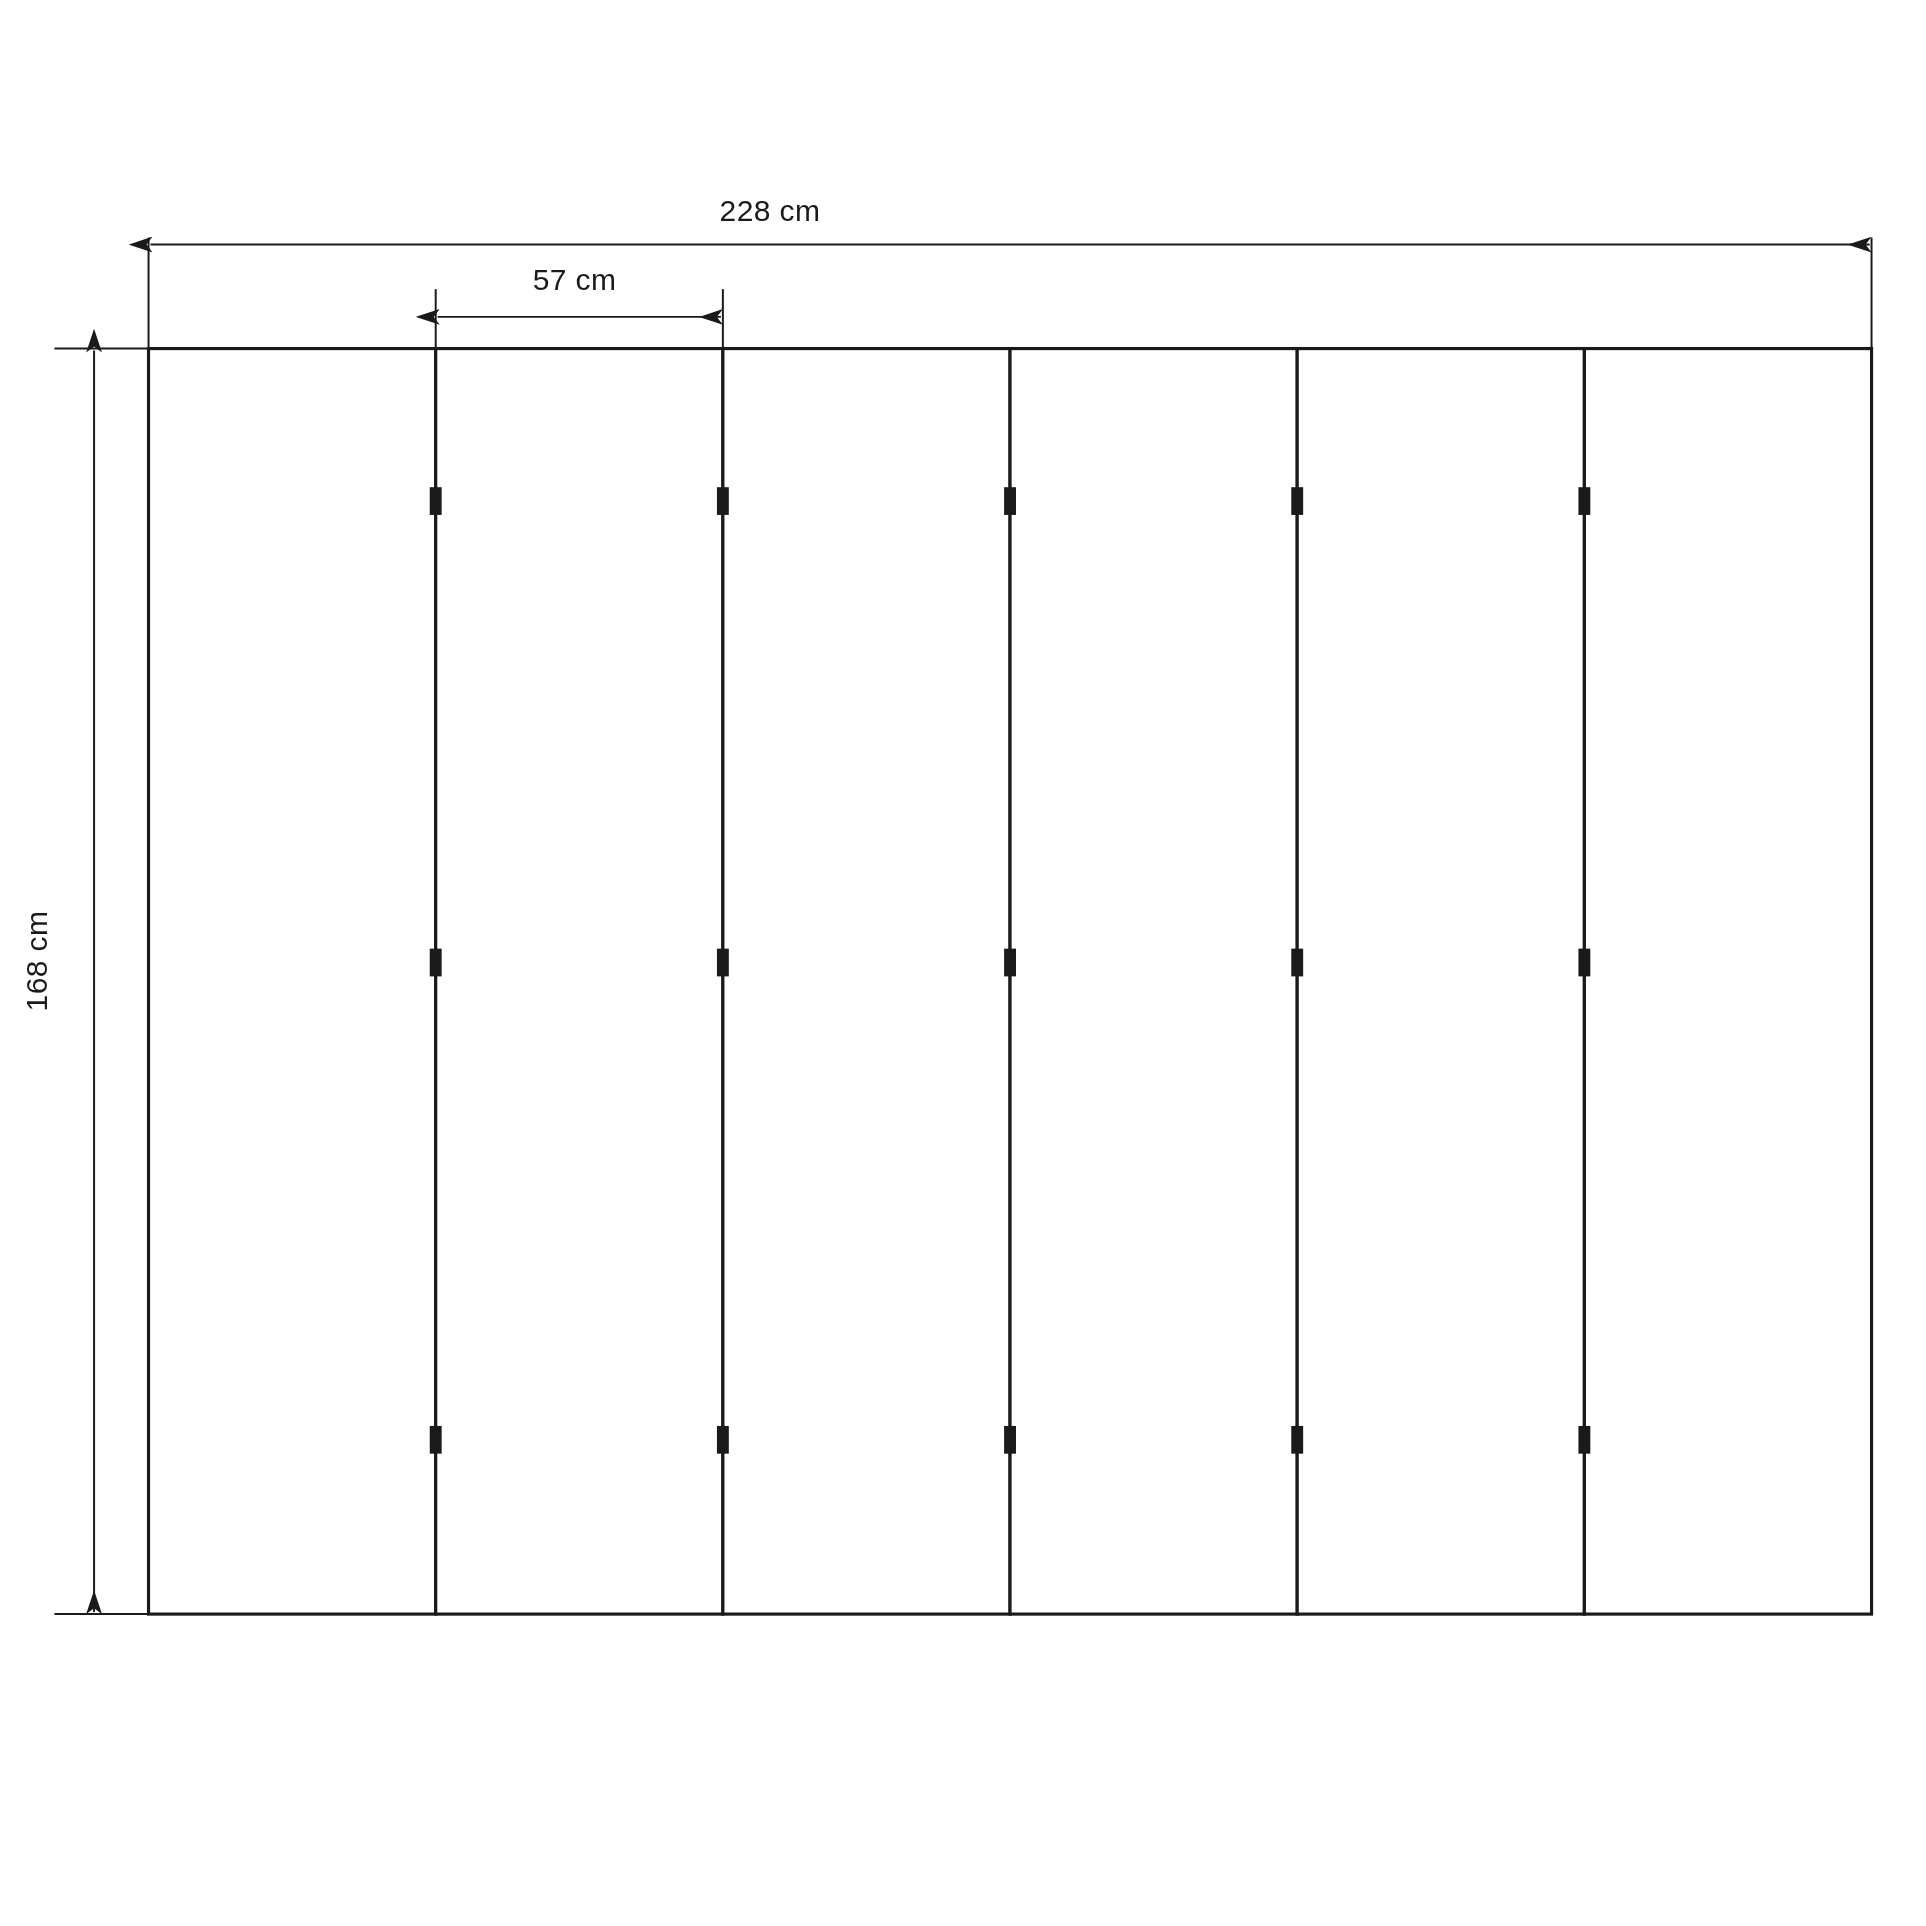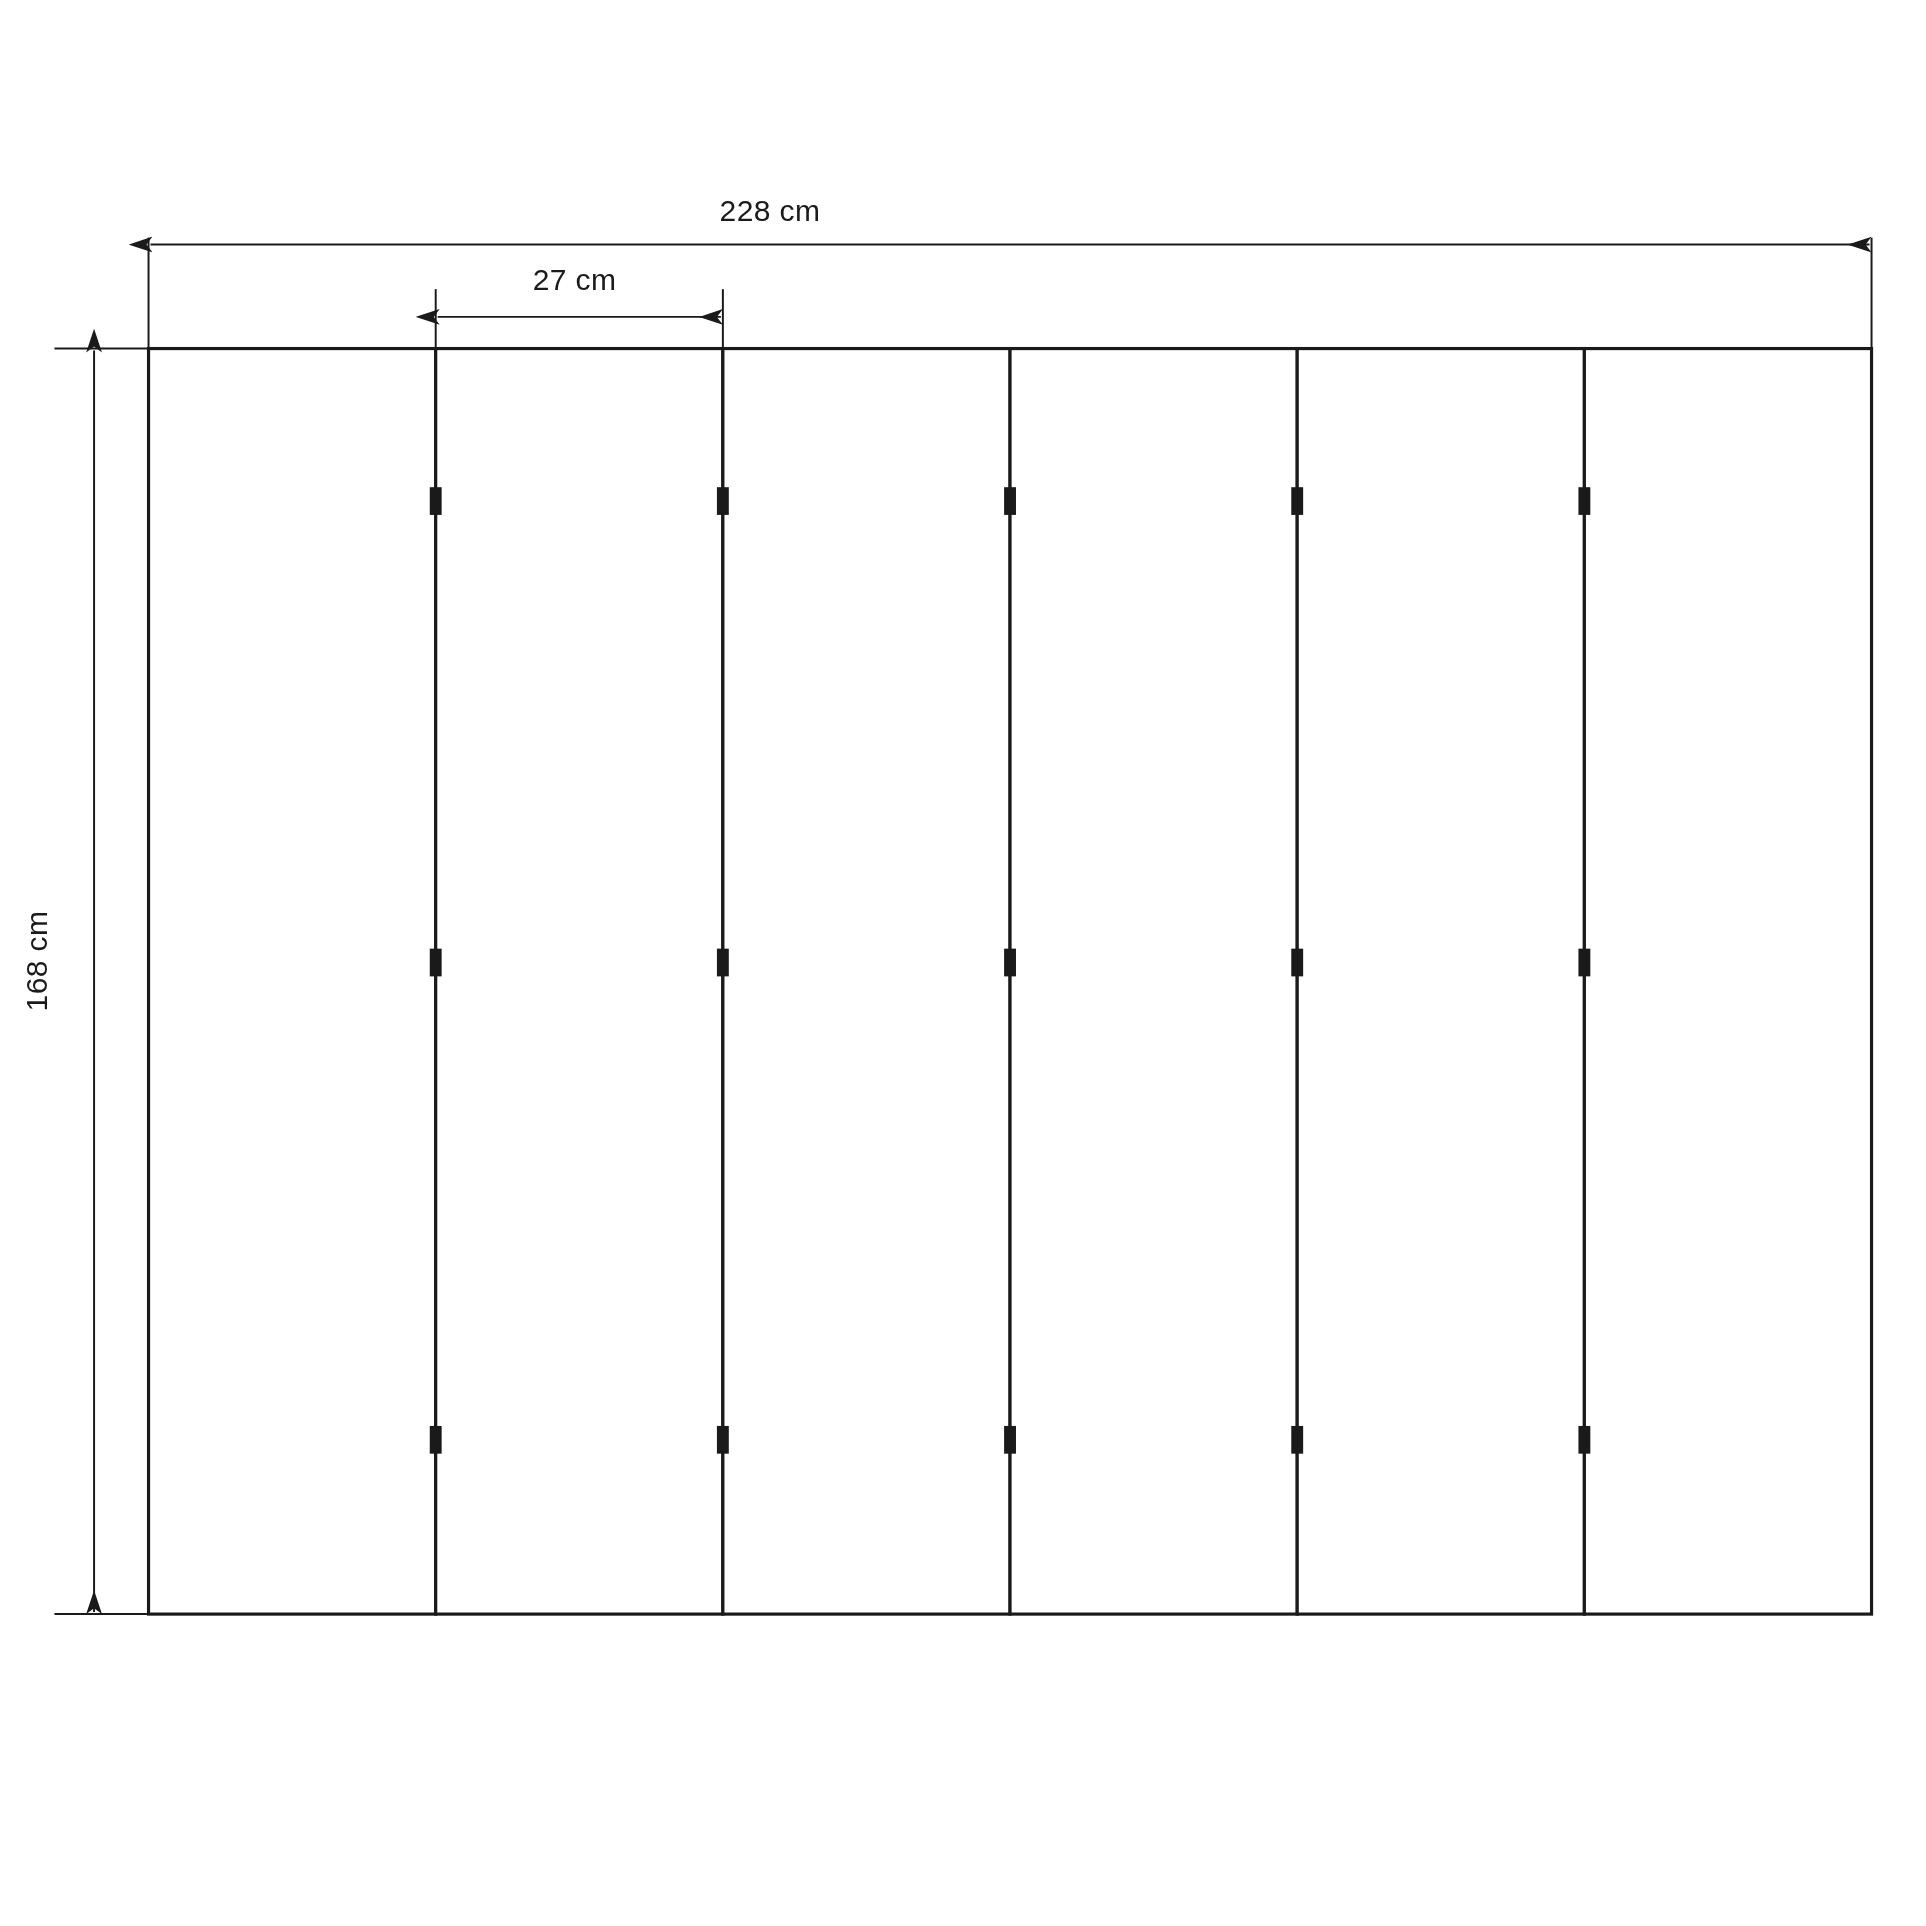--- a/index.html
+++ b/index.html
@@ -121,18 +121,18 @@
     <g stroke="#1a1a1a" stroke-width="2">
       <line x1="55" y1="352" x2="150" y2="352"></line>
       <line x1="55" y1="1630" x2="150" y2="1630"></line>
       <line x1="95" y1="354" x2="95" y2="1628" marker-start="url(#arrowStart)" marker-end="url(#arrowEnd)"></line>
     </g>
 
   </svg>
 
   <div class="dim-label" id="label-width">228 cm</div>
 
-  <div class="dim-label" id="label-panel">27 cm</div>
+  <div class="dim-label" id="label-panel">57 cm</div>
 
   <div class="dim-label" id="label-height">168 cm</div>
 
 </div>
 
 
 </body></html>

